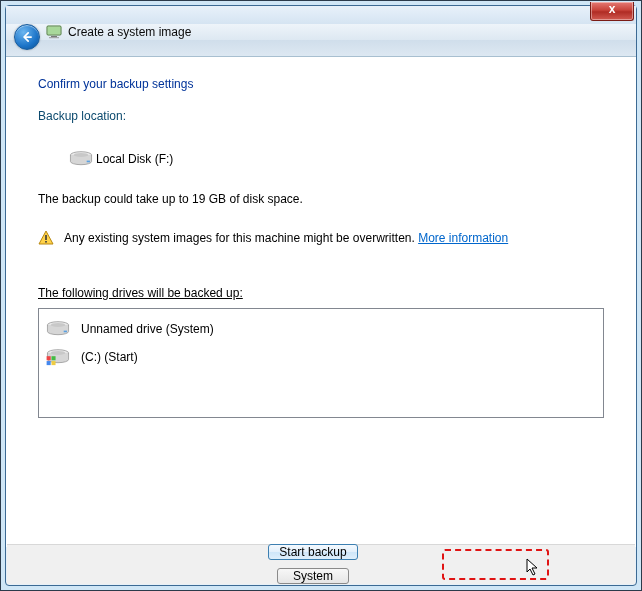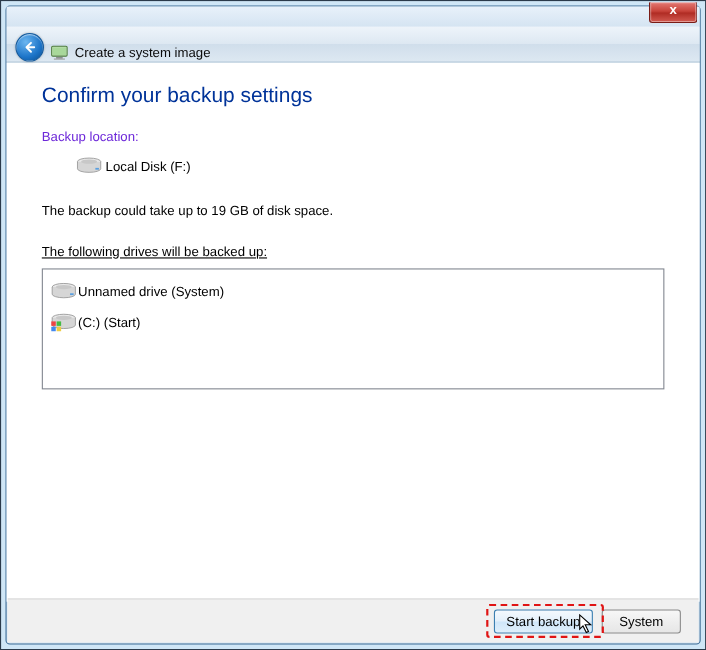--- a/index.html
+++ b/index.html
@@ -20,57 +20,57 @@
     position: absolute; right: 2px; top: -4px;
     width: 44px; height: 19px;
     background: linear-gradient(#e47a74, #c8433a 45%, #b02c24 55%, #d25a51);
     border: 1px solid #7a1c16; border-top: none;
     border-bottom-left-radius: 3px; border-bottom-right-radius: 3px;
     color: #fff; text-align: center; line-height: 15px; font-weight: bold;
     box-shadow: 0 0 0 1px rgba(255,255,255,0.4) inset;
     cursor: pointer;
   }
   .navbar {
-    height: 33px; display: flex; align-items: flex-end; gap: 6px; padding: 0 8px;
+    height: 33px; display: flex; align-items: flex-start; gap: 6px; padding: 0 8px;
     background: linear-gradient(#eef4fa 0%, #dde8f2 50%, #d0deeb 51%, #dde8f2 100%);
     border-bottom: 1px solid #a8bfd0;
   }
   .back-btn {
     width: 26px; height: 26px; border-radius: 50%;
     background: radial-gradient(circle at 35% 30%, #6cb6f0, #1c74c8 60%, #0a4d8f);
     border: 1px solid #155a9c;
     display: flex; align-items: center; justify-content: center;
     cursor: pointer;
     box-shadow: 0 0 2px rgba(0,0,0,0.3), inset 0 1px 1px rgba(255,255,255,0.5);
   }
   .back-btn svg { width: 14px; height: 14px; }
   .title-with-icon { display: flex; align-items: center; gap: 6px; color: #0a0a0a; }
   .title-monitor-icon { width: 16px; height: 16px; }
   .content-area {
     background: #fff; margin: 0; padding: 20px 32px 10px 32px;
     height: 490px; overflow: hidden;
   }
-  .main-heading { color: #003399; font-size: 19px; font-weight: normal; margin-bottom: 18px; }
-  .label-text { color: #6d28d9; margin-bottom: 10px; }
+  .main-heading { color: #003399; font-size: 12px; font-weight: normal; margin-bottom: 18px; }
+  .label-text { color: #0c4a6e; margin-bottom: 26px; }
   .disk-row { display: flex; align-items: center; gap: 2px; padding-left: 30px; margin-bottom: 14px; }
   .disk-icon { width: 26px; height: 20px; }
   .size-text { margin-bottom: 24px; margin-top: 23px; }
   .warning-row { display: flex; align-items: center; gap: 10px; margin-bottom: 40px; }
   .warning-icon { width: 16px; height: 16px; flex-shrink: 0; }
   .more-link { color: #0066cc; text-decoration: underline; cursor: pointer; }
   .drives-label { margin-bottom: 8px; text-decoration: underline; }
   .drives-box {
     border: 1px solid #828790; height: 110px; padding: 6px;
     background: #fff;
   }
-  .drive-item { display: flex; align-items: center; padding: 4px 0; }
+  .drive-item { display: flex; align-items: center; gap: 10px; padding: 4px 0; }
   .footer {
     position: absolute; left: 1px; right: 1px; bottom: 1px; height: 40px;
     background: #f0f0f0; border-top: 1px solid #d8d8d8;
-    display: flex; align-items: center; justify-content: flex-end; gap: 8px; padding-right: 16px;
+    display: flex; align-items: center; justify-content: flex-end; gap: 8px; padding-right: 16px; flex-direction: column;
   }
   .btn {
     min-width: 72px; height: 22px; padding: 0 10px;
     background: linear-gradient(#f7f7f7, #e6e6e6);
     border: 1px solid #8a8a8a; border-radius: 3px;
     font-size: 12px; cursor: pointer;
     display: inline-flex; align-items: center; justify-content: center;
     position: relative;
   }
   .btn-default {
@@ -124,20 +124,30 @@
           <ellipse cx="16" cy="6" rx="13" ry="4" fill="#e8e8e8" stroke="#9a9a9a"></ellipse>
           <path d="M3 6 v8 a13 4 0 0 0 26 0 v-8" fill="#d6d6d6" stroke="#9a9a9a"></path>
           <ellipse cx="16" cy="6" rx="9" ry="2.4" fill="#c8c8c8"></ellipse>
           <rect x="23" y="13" width="4" height="2" fill="#5aa0e0"></rect>
         </svg>
         <span>Local Disk (F:)</span>
       </div>
 
       <div class="size-text">The backup could take up to 19 GB of disk space.</div>
 
+      <div class="warning-row">
+        <svg class="warning-icon" viewBox="0 0 16 16">
+          <path d="M8 1 L15 14 L1 14 Z" fill="#ffd24a" stroke="#b88810"></path>
+          <rect x="7.2" y="5" width="1.6" height="5" fill="#3a3a3a"></rect>
+          <rect x="7.2" y="11" width="1.6" height="1.6" fill="#3a3a3a"></rect>
+        </svg>
+        <span>
+          <span>Any existing system images for this machine might be overwritten. </span><a class="more-link">More information</a>
+        </span>
+      </div>
 
       <div class="drives-label">The following drives will be backed up:</div>
       <div class="drives-box">
         <div class="drive-item">
           <svg class="disk-icon" viewBox="0 0 32 22">
             <ellipse cx="16" cy="6" rx="13" ry="4" fill="#e8e8e8" stroke="#9a9a9a"></ellipse>
             <path d="M3 6 v8 a13 4 0 0 0 26 0 v-8" fill="#d6d6d6" stroke="#9a9a9a"></path>
             <ellipse cx="16" cy="6" rx="9" ry="2.4" fill="#c8c8c8"></ellipse>
             <rect x="23" y="13" width="4" height="2" fill="#5aa0e0"></rect>
           </svg>

